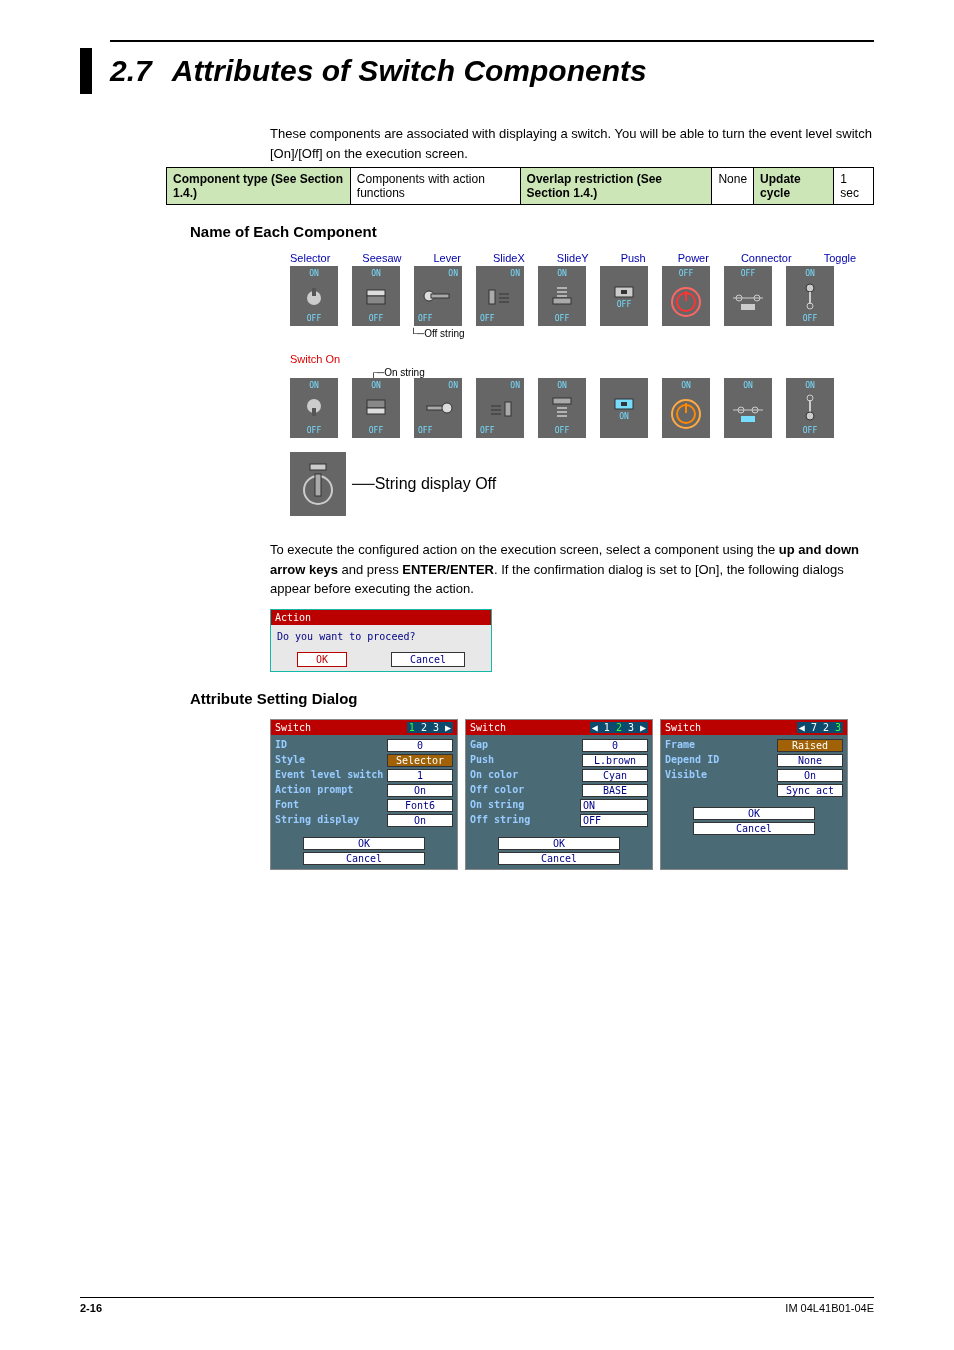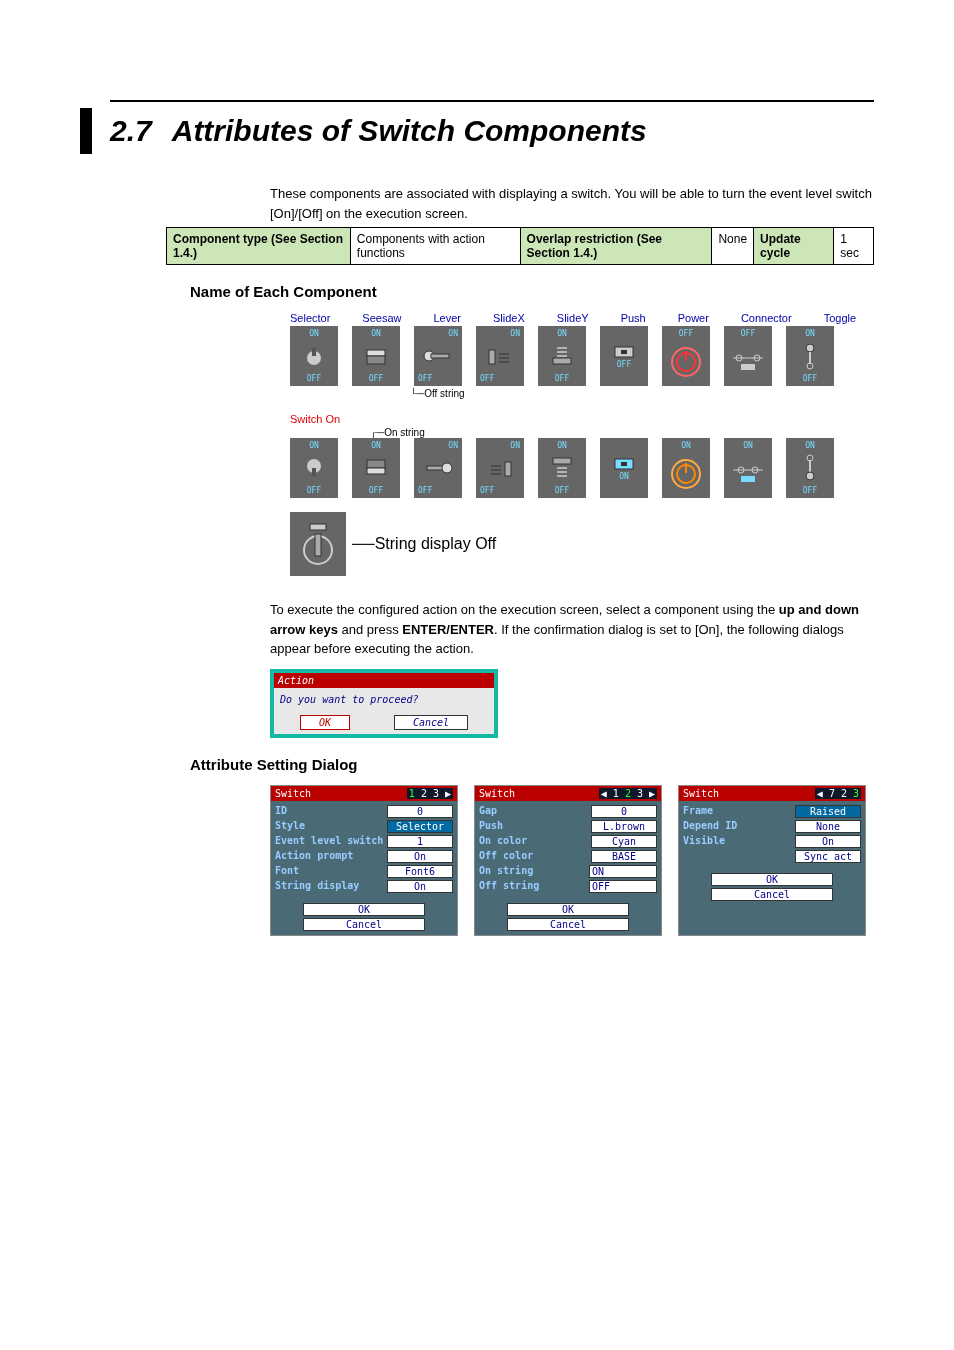--- a/index.html
+++ b/index.html
@@ -8,21 +8,21 @@
     font-family: Arial, Helvetica, sans-serif;
     background: #fff;
     color: #000;
     font-size: 13px;
   }
   .page {
     width: 954px;
     height: 1350px;
     position: relative;
     box-sizing: border-box;
-    padding: 100px 80px 40px 80px;
+    padding: 40px 80px 40px 80px;
   }
   .hline {
     border-top: 2px solid #000;
     margin-left: 30px;
     margin-bottom: 6px;
   }
   .section-title-row {
     display: flex;
     align-items: center;
     margin-bottom: 30px;
@@ -114,25 +114,24 @@
     color: #000;
   }
   .ann-line {
     margin-left: 330px;
     font-size: 10px;
   }
   .dialog-img {
     margin-left: 110px;
     margin-top: 10px;
     width: 220px;
-    border: 4px solid #14b8a6;
+    border: 1px solid #14b8a6;
     background: #e8e8e8;
     font-size: 10px;
     font-family: monospace;
-    font-style: italic;
   }
   .dialog-img .dtitle {
     background: #b00;
     color: #fff;
     padding: 2px 4px;
   }
   .dialog-img .dbody {
     padding: 6px;
     color: #008;
   }
@@ -143,54 +142,54 @@
   }
   .dialog-img .dbuttons span {
     border: 1px solid #333;
     padding: 1px 18px;
     background: #fff;
     color: #008;
   }
   .attr-dialogs {
     margin-left: 190px;
     display: flex;
-    gap: 16px;
+    gap: 7px;
     margin-top: 8px;
   }
   .attr-dialog {
     width: 186px;
     border: 1px solid #888;
     background: #4a6a76;
     font-size: 10px;
     font-family: monospace;
     color: #fff;
   }
   .attr-dialog .atitle {
     display: flex;
     justify-content: space-between;
     background: #b00;
     padding: 2px 4px;
   }
-  .attr-dialog .atitle .pg { background: #0f172a; padding: 0 2px; }
+  .attr-dialog .atitle .pg { background: #0c4a6e; padding: 0 2px; }
   .attr-dialog .atitle .pg .gr { color: #3f3; }
   .attr-dialog .rows { padding: 4px; }
   .attr-dialog .arow {
     display: flex;
     justify-content: space-between;
     margin-bottom: 2px;
   }
   .attr-dialog .arow .lab { color: #9cf; font-weight: bold; }
   .attr-dialog .arow .val {
     background: #fff;
     color: #008;
     min-width: 64px;
     text-align: center;
     border: 1px solid #333;
   }
-  .attr-dialog .arow .val.sel { background: #0369a1; color: #fff; }
+  .attr-dialog .arow .val.sel { background: #a16207; color: #fff; }
   .attr-dialog .arow .val.inp { text-align: left; padding-left: 2px; }
   .attr-dialog .abuttons {
     display: flex;
     flex-direction: column;
     align-items: center;
     padding: 4px;
     gap: 2px;
   }
   .attr-dialog .abuttons span {
     border: 1px solid #333;
@@ -575,13 +574,17 @@
             <span class="val">Sync act</span>
           </div>
         </div>
         <div class="abuttons">
           <span>OK</span>
           <span>Cancel</span>
         </div>
       </div>
   </div>
 
+  <div class="footer">
+    <span class="pnum">2-16</span>
+    <span>IM 04L41B01-04E</span>
+  </div>
 </div>
 
 </body></html>

